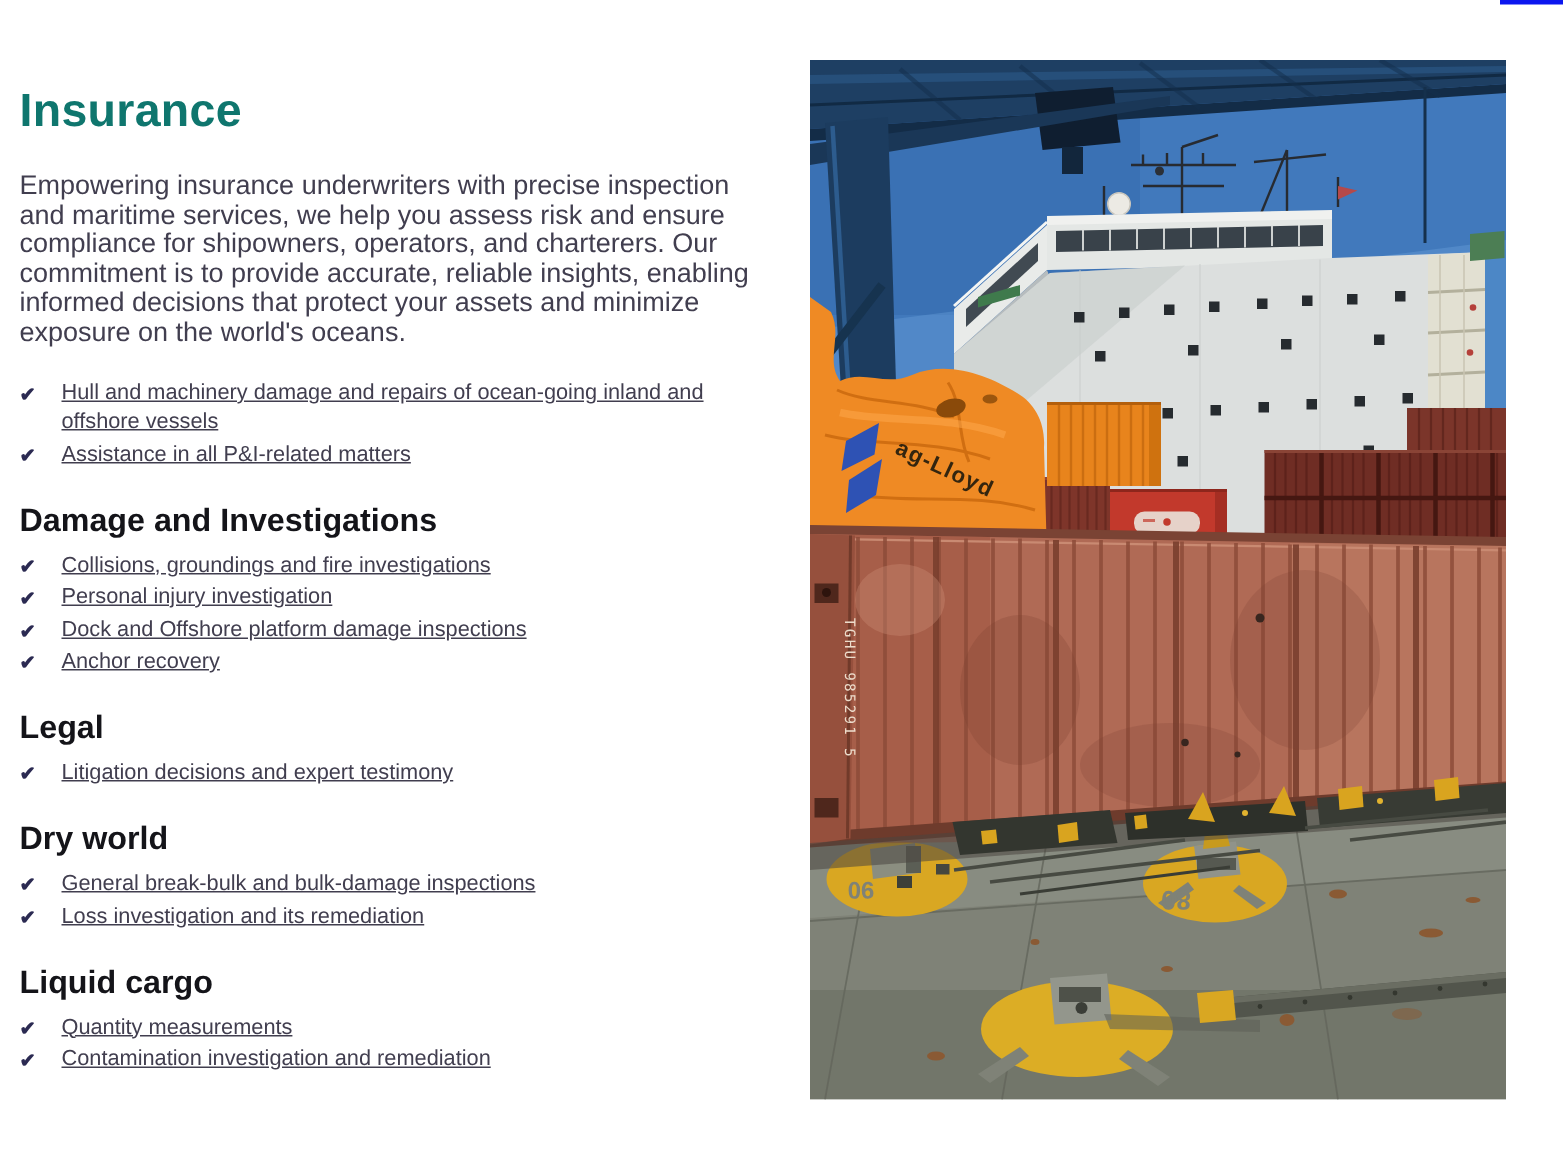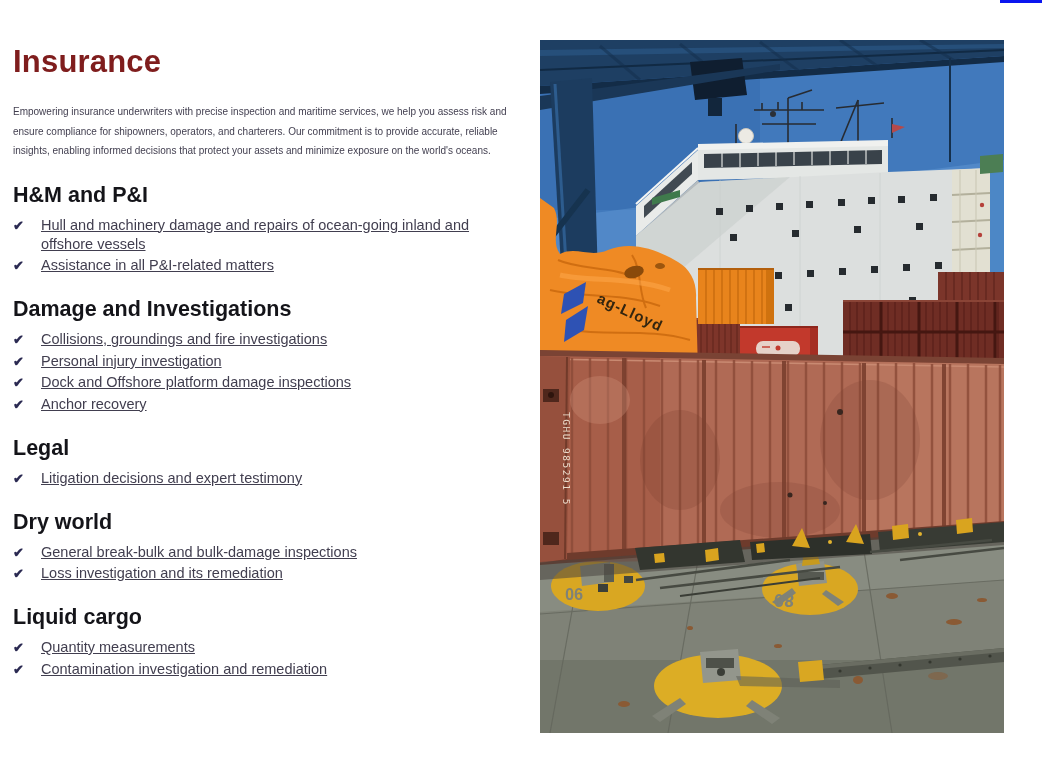--- a/index.html
+++ b/index.html
@@ -3,22 +3,22 @@
 <meta charset="utf-8">
 <style>
   html,body{margin:0;padding:0;}
   body{
     width:1042px;height:775px;position:relative;background:#ffffff;
     font-family:"Liberation Sans",sans-serif;overflow:hidden;
     -webkit-font-smoothing:antialiased;
   }
   .accent-bar{position:absolute;top:0;left:1000px;width:42px;height:3px;background:#0b16ef;}
   .col{position:absolute;left:13px;top:44px;width:500px;color:#413e4f;}
-  h1.title{font-size:31px;line-height:36px;font-weight:bold;color:#7f1d1d;margin:0 0 22px 0;letter-spacing:.2px;}
-  p.intro{font-size:10px;line-height:19.5px;margin:0 0 22px 0;width:494px;color:#413e4f;}
+  h1.title{font-size:31px;line-height:36px;font-weight:bold;color:#0f766e;margin:12px 0 22px 0;letter-spacing:.2px;}
+  p.intro{font-size:18px;line-height:19.5px;margin:0 0 22px 0;width:494px;color:#413e4f;}
   section{margin:0 0 22px 0;}
   section h2{font-size:21.5px;line-height:25px;font-weight:bold;color:#141419;margin:0 0 8px 0;}
   ul.svc{list-style:none;margin:0;padding:0;}
   ul.svc li{display:flex;font-size:14.5px;line-height:19px;color:#413e4f;margin-bottom:2.5px;}
   .check{flex:0 0 28px;width:28px;color:#2b2a52;font-size:13px;line-height:19px;font-weight:bold;}
   .li-text{flex:1;padding-right:42px;text-decoration:underline;}
   figure.photo{position:absolute;left:540px;top:40px;width:464px;height:693px;margin:0;}
   figure.photo svg{display:block;}
   .num{font-family:"Liberation Sans",sans-serif;font-weight:bold;}
   .cid{font-family:"DejaVu Sans Mono",monospace;}
@@ -26,21 +26,20 @@
 </head>
 <body>
 
 <div class="accent-bar"></div>
 
 <div class="col">
   <h1 class="title">Insurance</h1>
   <p class="intro">Empowering insurance underwriters with precise inspection and maritime services, we help you assess risk and ensure compliance for shipowners, operators, and charterers. Our commitment is to provide accurate, reliable insights, enabling informed decisions that protect your assets and minimize exposure on the world's oceans.</p>
 
   <section>
-    <h2>H&amp;M and P&amp;I</h2>
     <ul class="svc">
       <li>
           <span class="check">✔</span>
           <span class="li-text">Hull and machinery damage and repairs of ocean-going inland and offshore vessels</span>
         </li>
       <li>
           <span class="check">✔</span>
           <span class="li-text">Assistance in all P&amp;I-related matters</span>
         </li>
     </ul>

